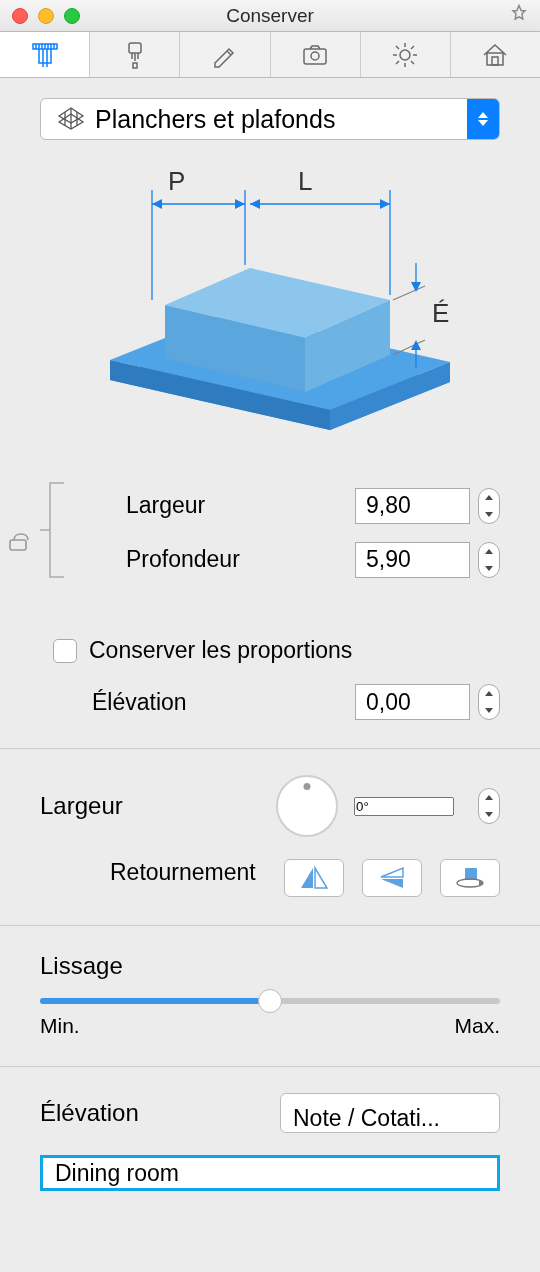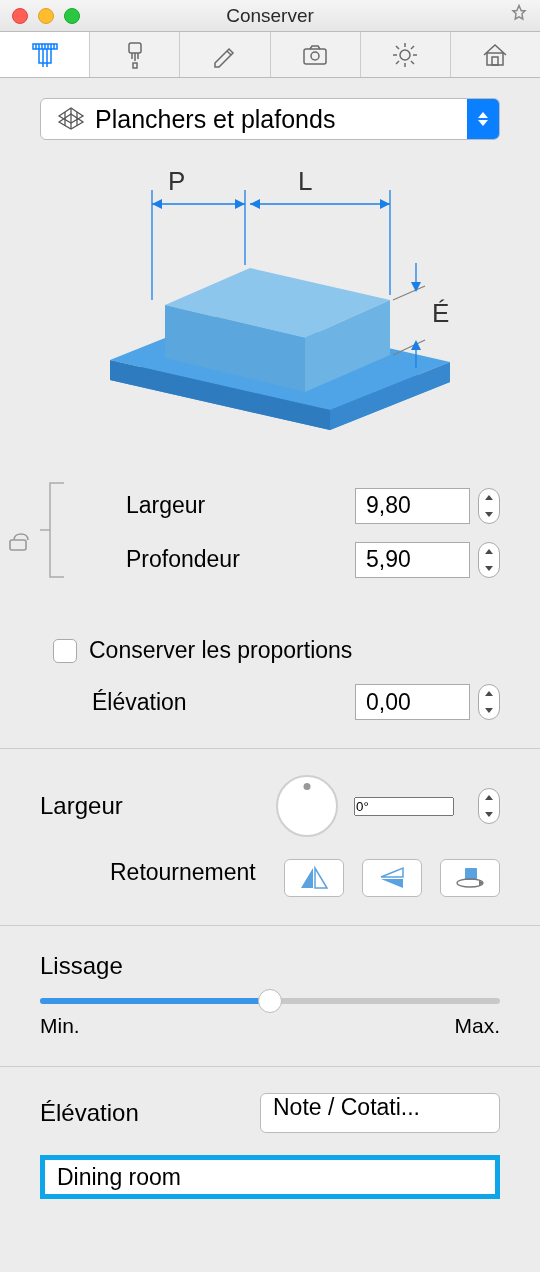--- a/index.html
+++ b/index.html
@@ -228,36 +228,36 @@
     .slider-labels { display: flex; justify-content: space-between; font-size: 21px; }
     
     .label-row {
       display: flex;
       align-items: center;
       gap: 14px;
     }
     .label-row .etitle { font-size: 24px; font-weight: 500; flex: 1; }
     .label-select {
       display: flex;
-      align-items: flex-start;
+      align-items: flex-end;
       background: #fff;
       border: 1px solid #bbb;
       border-radius: 6px;
       height: 40px;
       overflow: hidden;
-      width: 240px;
+      width: 220px;
     }
     .label-select .ls-text { flex: 1; padding: 0 12px; font-size: 23px; }
     
     .text-field {
       margin-top: 22px;
       width: 100%;
-      height: 44px;
-      background: #fff;
-      border: 5px solid #0ea5e9;
+      height: 36px;
+      background: #fff;
+      border: 3px solid #0ea5e9;
       padding: 6px 12px;
       font-size: 23px;
     }
     
     .bracket {
       width: 36px;
       position: relative;
     }
   </style>
 </head>

